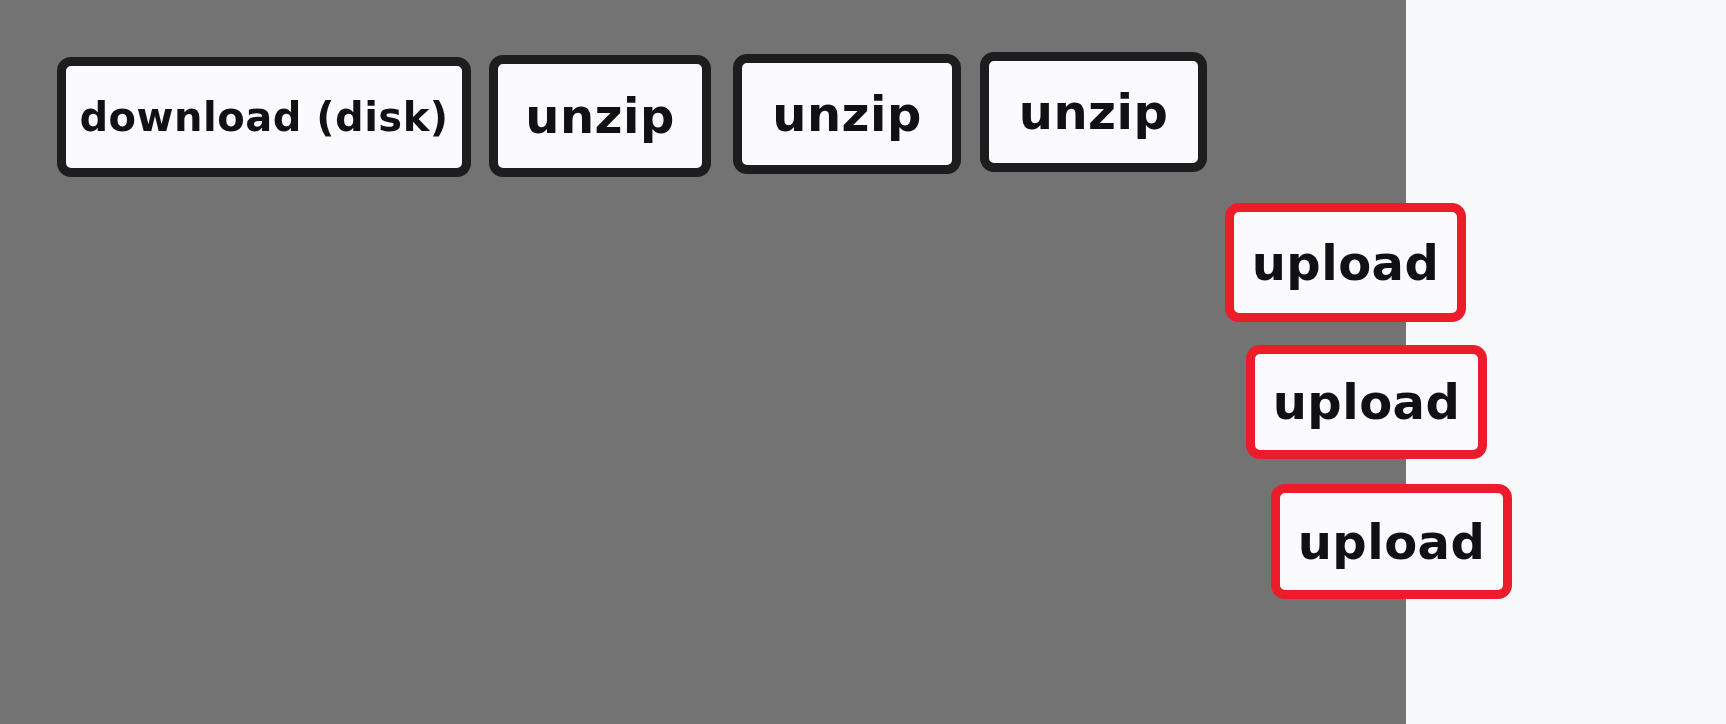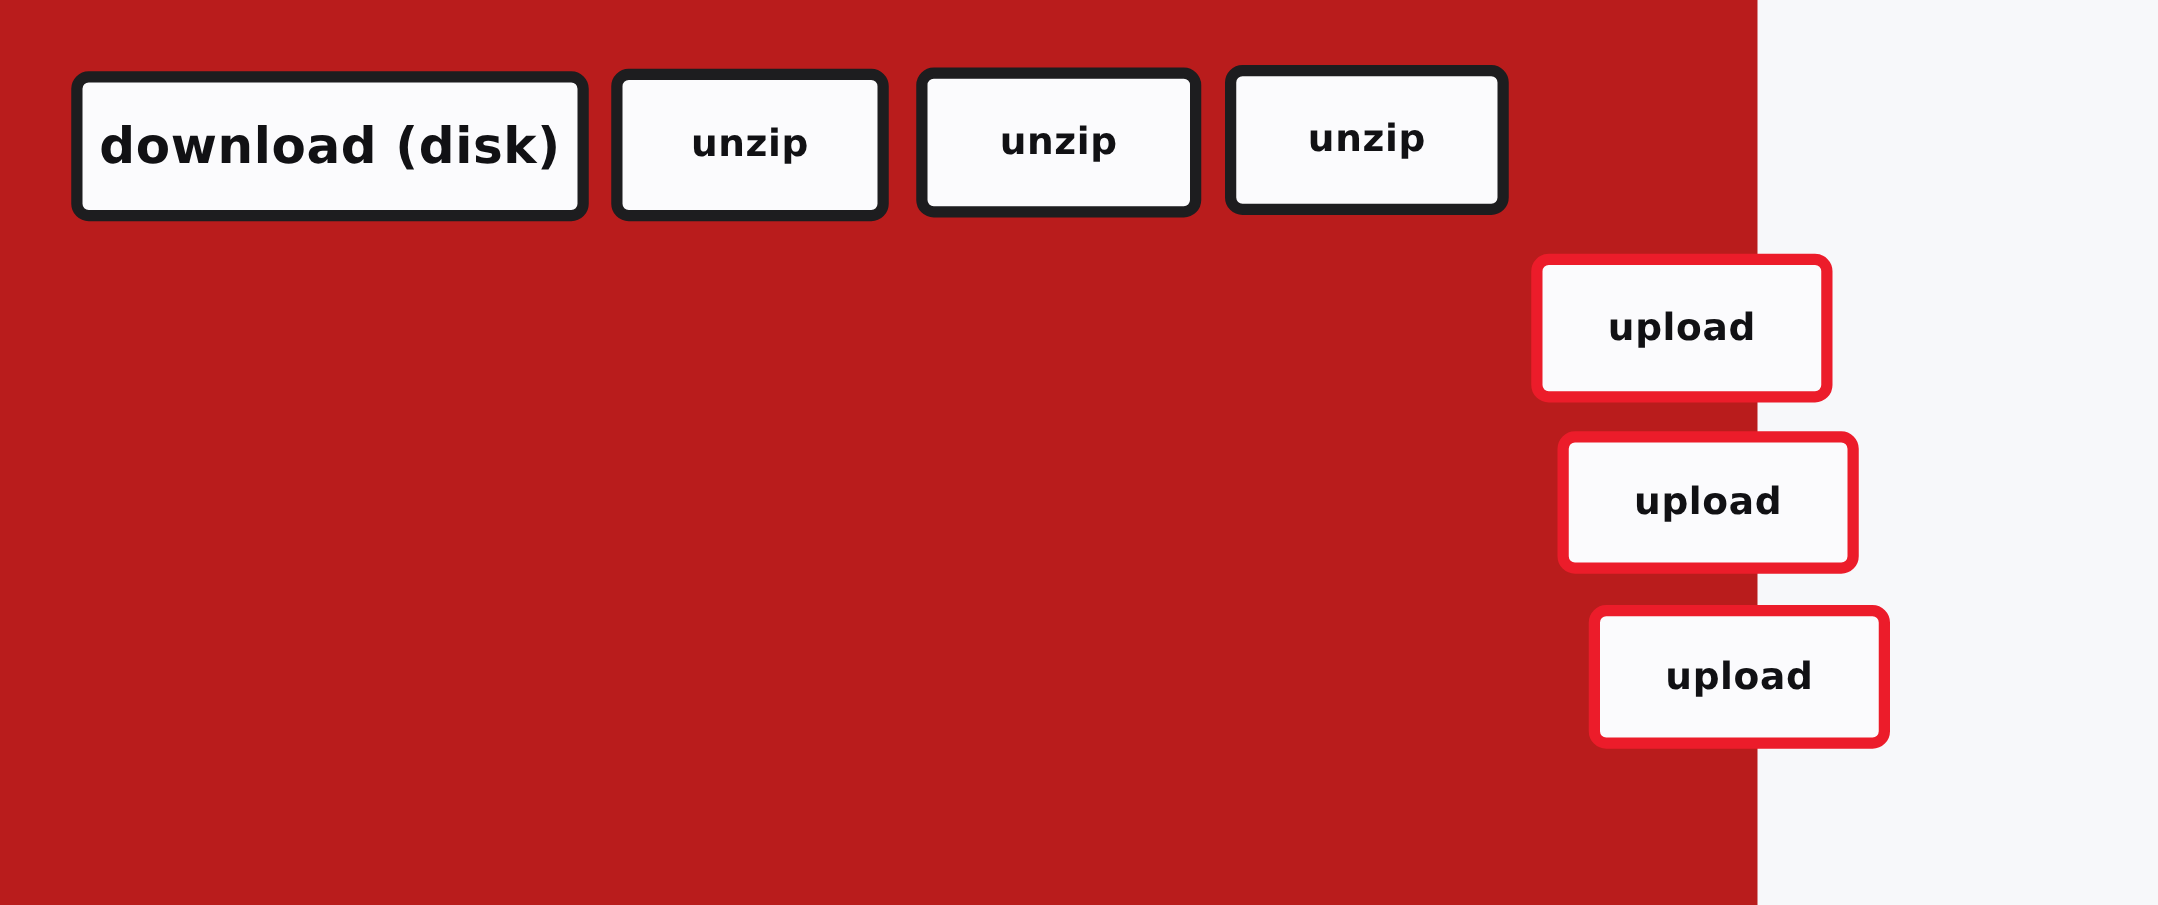--- a/index.html
+++ b/index.html
@@ -10,21 +10,21 @@
     width: 1726px;
     height: 724px;
     background: #f7f8fa;
     font-family: "DejaVu Sans", sans-serif;
     overflow: hidden;
   }
   #canvas {
     position: relative;
     width: 1406px;
     height: 724px;
-    background: #b91c1c;
+    background: #737373;
   }
   .node {
     position: absolute;
     box-sizing: border-box;
     display: flex;
     align-items: center;
     justify-content: center;
     background: #fbfbfd;
     border-style: solid;
     border-radius: 14px;
@@ -40,21 +40,21 @@
   }
   .node-label {
     font-family: "DejaVu Sans", sans-serif;
     font-weight: 700;
     letter-spacing: 0.5px;
     color: #111114;
     line-height: 1;
     white-space: nowrap;
   }
   .label-lg { font-size: 40px; }
-  .label-md { font-size: 30px; }
+  .label-md { font-size: 48px; }
 </style>
 </head>
 <body>
 
 <div id="canvas">
     <div class="node node-black" style="left: 57px; top: 57px; width: 414px; height: 120px; background: rgb(251, 251, 253); border-color: rgb(29, 29, 31);">
       <span class="node-label label-lg" style="color: rgb(17, 17, 20);">download (disk)</span>
     </div>
     <div class="node node-black" style="left: 489px; top: 55px; width: 222px; height: 122px; background: rgb(251, 251, 253); border-color: rgb(29, 29, 31);">
       <span class="node-label label-md" style="color: rgb(17, 17, 20);">unzip</span>

